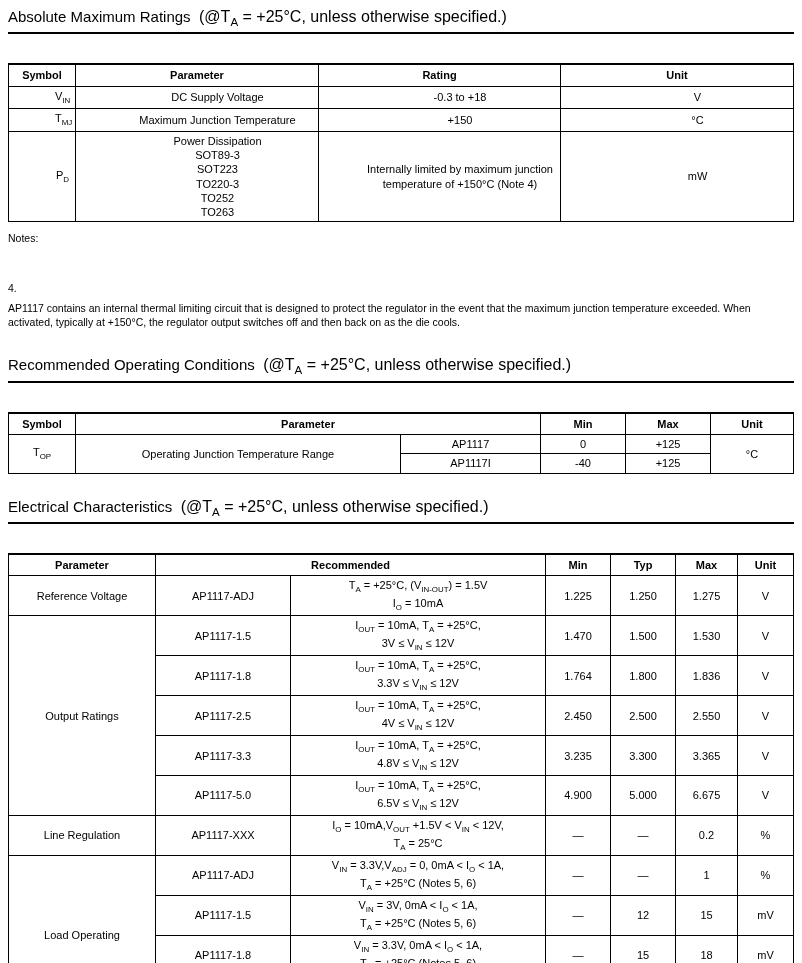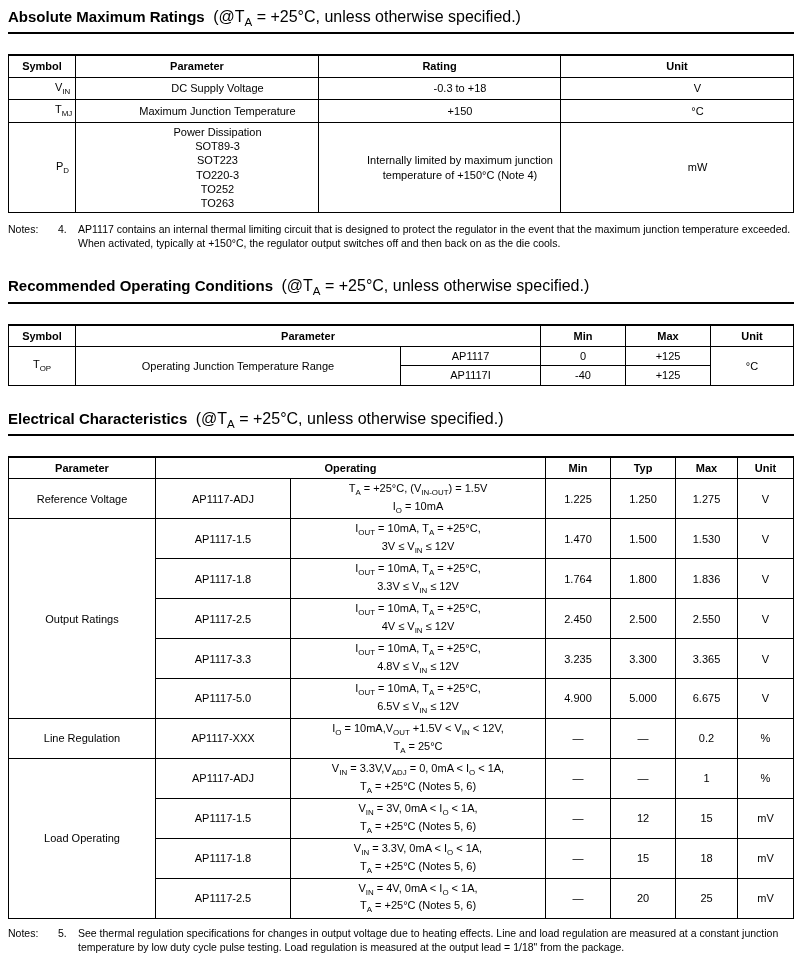--- a/index.html
+++ b/index.html
@@ -5,48 +5,48 @@
   * { margin:0; padding:0; box-sizing:border-box; }
   html,body { background:#fff; }
   body {
     width:802px; min-height:963px;
     font-family:"Liberation Sans", sans-serif;
     color:#000;
   }
   .page { padding:8px 8px 4px 8px; }
 
   .sec-head { border-bottom:2px solid #000; padding-bottom:4px; }
-  .sec-title { font-size:15px; font-weight:bold; display:inline; }
+  .sec-title { font-size:15px; font-weight:normal; display:inline; }
   .sec-subtitle { font-size:16px; display:inline; margin-left:4px; }
   sub { font-size:0.72em; }
 
   .sec2 { margin-top:26px; }
   .sec3 { margin-top:24px; }
 
   table.ds {
     width:100%; border-collapse:collapse; table-layout:fixed;
-    margin-top:20px;
+    margin-top:29px;
     border:1px solid #000; border-top:2px solid #000;
   }
   .ds th, .ds td {
     border:1px solid #000;
     font-size:11px; line-height:1.3;
     padding:2px 5px;
     text-align:center; vertical-align:middle;
     overflow:hidden;
   }
   .ds th { height:22px; font-weight:bold; }
   .t1 td { height:20px;padding-left:46px; }
   .t2 td { height:17px; }
   .t3 td { height:36px; }
   .left { text-align:left; }
   .top  { vertical-align:top !important; padding-top:3px; }
 
   .notes { margin-top:10px; font-size:10.5px; line-height:1.33; }
-  .note-row { display:flex; align-items:flex-start; }
+  .note-row { display:flex; align-items:flex-start;flex-direction:column; }
   .note-label { flex:0 0 50px; }
   .note-num { flex:0 0 20px; }
   .note-text { flex:1; padding-right:2px; }
 </style>
 </head>
 <body>
 
 <div class="page">
 
   <div class="section">
@@ -156,21 +156,21 @@
           <col style="width:135px">
           <col style="width:255px">
           <col style="width:65px">
           <col style="width:65px">
           <col style="width:62px">
           <col>
         </colgroup>
       <thead>
         <tr>
           <th>Parameter</th>
-          <th colspan="2">Operating</th>
+          <th colspan="2">Recommended</th>
           <th>Min</th>
           <th>Typ</th>
           <th>Max</th>
           <th>Unit</th>
         </tr>
       </thead>
       <tbody>
 
         <tr>
           <td class="left">Reference Voltage</td>

